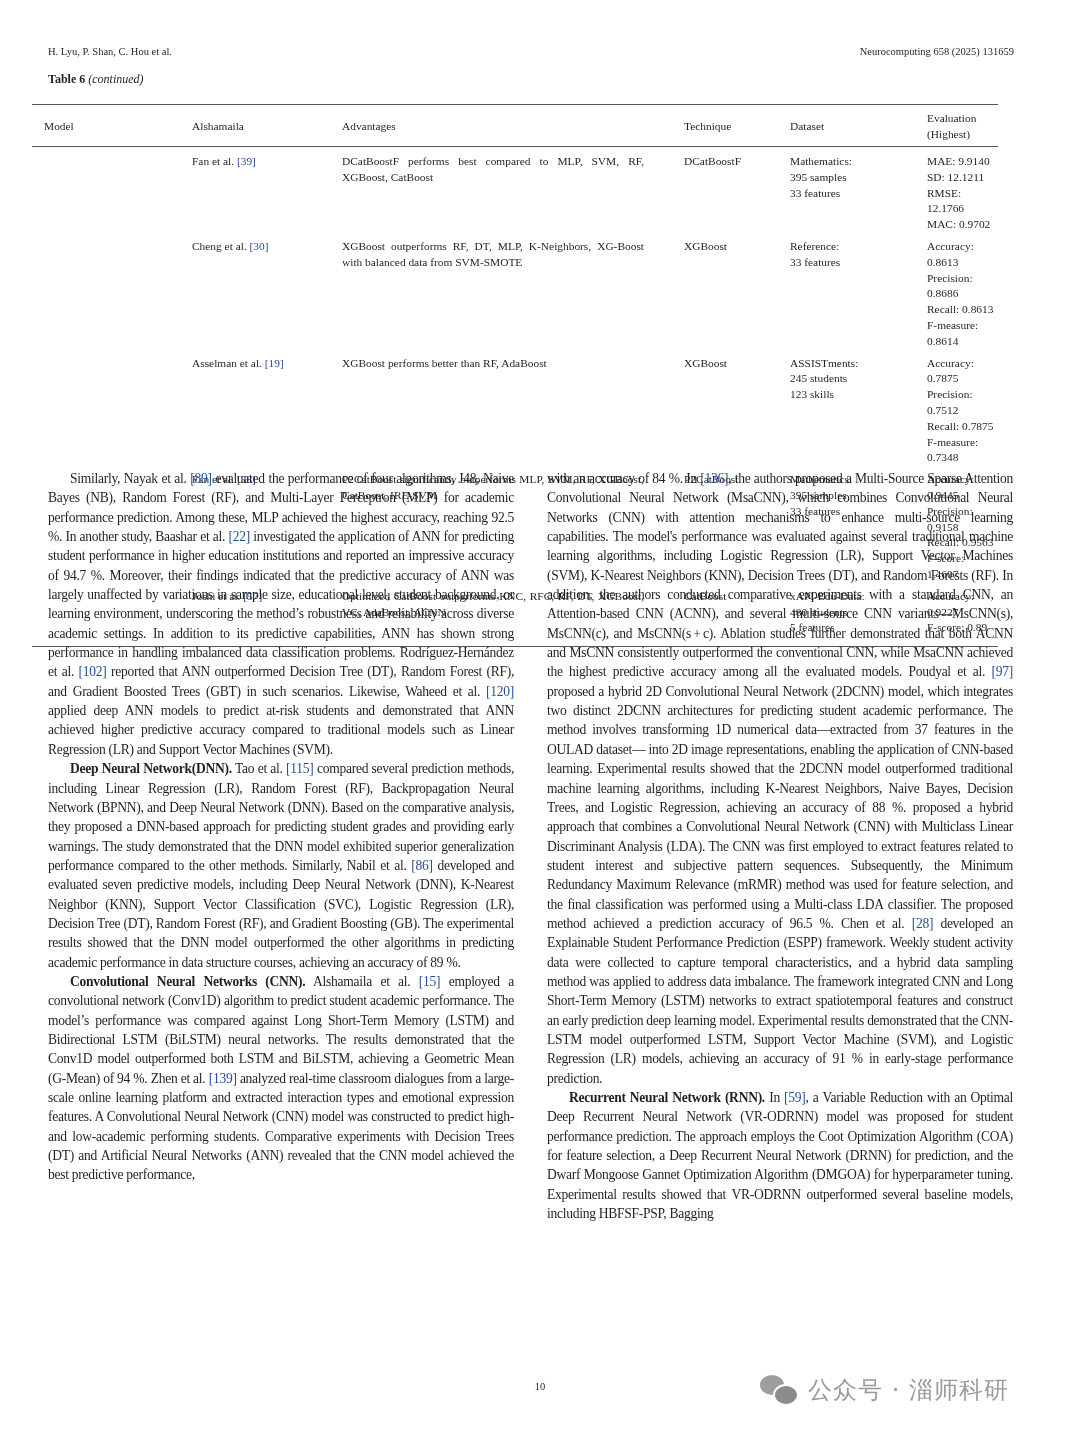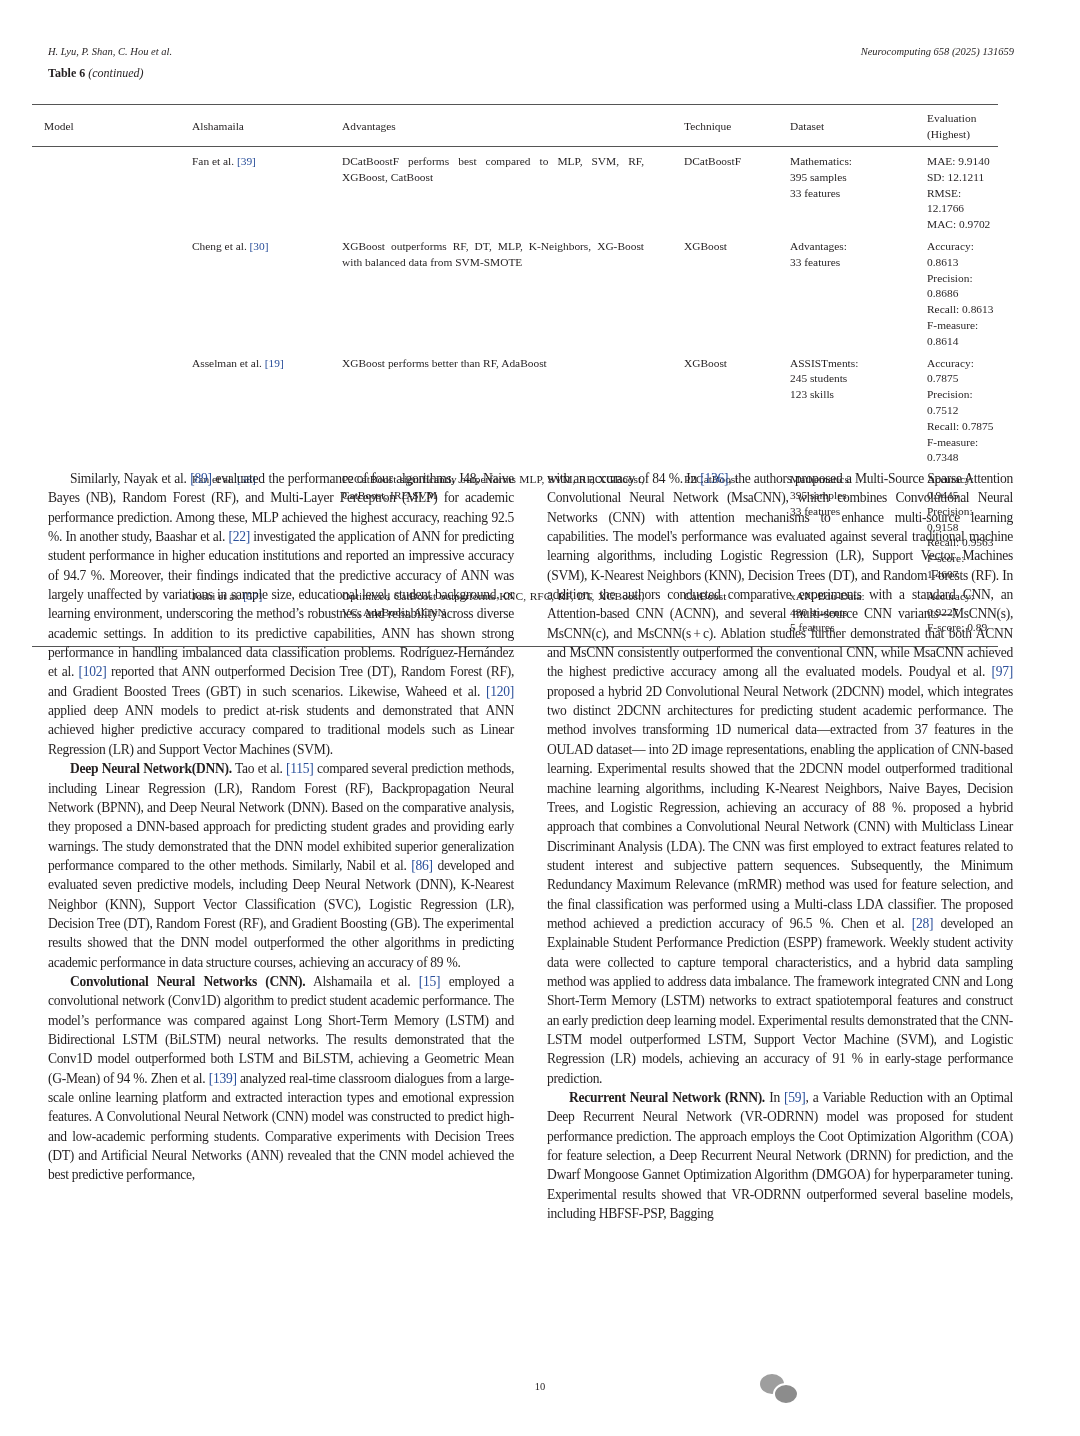--- a/index.html
+++ b/index.html
@@ -1,22 +1,22 @@
 <!DOCTYPE html>
 <html><head>
 <meta charset="utf-8">
 <style>
   html, body { margin: 0; padding: 0; background: #ffffff; }
   body { width: 1080px; height: 1436px; position: relative; overflow: hidden;
          font-family: "DejaVu Serif", "Liberation Serif", serif; color: #231f20; }
-  .running-head { position: absolute; top: 46px; font-size: 10.5px; font-style: italic;
+  .running-head { position: absolute; top: 46px; font-size: 10.5px; 
                   font-family: "Liberation Serif", serif; }
   .rh-left { left: 48px; }
   .rh-right { right: 66px; }
-  .table-caption { position: absolute; left: 48px; top: 66px; font-size: 12px;
+  .table-caption { position: absolute; left: 48px; top: 72px; font-size: 12px;
                    font-family: "Liberation Serif", serif; }
   .table-caption b { font-weight: bold; }
   .table-caption i { font-style: italic; }
   .tbl { position: absolute; left: 32px; top: 104px; width: 966px;
          border-collapse: collapse; font-family: "Liberation Serif", serif; font-size: 11.4px;
          color: #231f20; }
   .tbl thead tr { border-top: 1.4px solid #555; border-bottom: 1.4px solid #555; }
   .tbl tbody tr:last-child { border-bottom: 1.6px solid #555; }
   .tbl th { font-weight: normal; text-align: left; padding: 5px 0 4px 0; line-height: 16px; }
   .tbl td { vertical-align: top; padding: 6px 0 0 0; line-height: 15.8px; }
@@ -90,21 +90,21 @@
           <span class="line">RMSE: 12.1766</span>
           <span class="line">MAC: 0.9702</span>
         </td>
       </tr>
       <tr>
         <td class="c-model"></td>
         <td class="c-ref"><span>Cheng et al. </span><span class="ref-link">[30]</span></td>
         <td class="c-adv">XGBoost outperforms RF, DT, MLP, K-Neighbors, XG-Boost with balanced data from SVM-SMOTE</td>
         <td class="c-tech">XGBoost</td>
         <td class="c-data">
-          <span class="line">Advantages:</span>
+          <span class="line">Reference:</span>
           <span class="line">33 features</span>
         </td>
         <td class="c-eval">
           <span class="line">Accuracy: 0.8613</span>
           <span class="line">Precision: 0.8686</span>
           <span class="line">Recall: 0.8613</span>
           <span class="line">F-measure: 0.8614</span>
         </td>
       </tr>
       <tr>
@@ -170,13 +170,14 @@
   <p><b>Recurrent Neural Network (RNN).</b><span> In </span><span class="cite">[59]</span><span>, a Variable Reduction with an Optimal Deep Recurrent Neural Network (VR-ODRNN) model was proposed for student performance prediction. The approach employs the Coot Optimization Algorithm (COA) for feature selection, a Deep Recurrent Neural Network (DRNN) for prediction, and the Dwarf Mongoose Gannet Optimization Algorithm (DMGOA) for hyperparameter tuning. Experimental results showed that VR-ODRNN outperformed several baseline models, including HBFSF-PSP, Bagging</span></p>
 </div>
 
 <div class="page-number">10</div>
 
 <div class="watermark">
   <div class="wechat-icon">
     <div class="bubble1"></div>
       <div class="bubble2"></div>
   </div>
+  <span>公众号 · 淄师科研</span>
 </div>
 
 </body></html>

